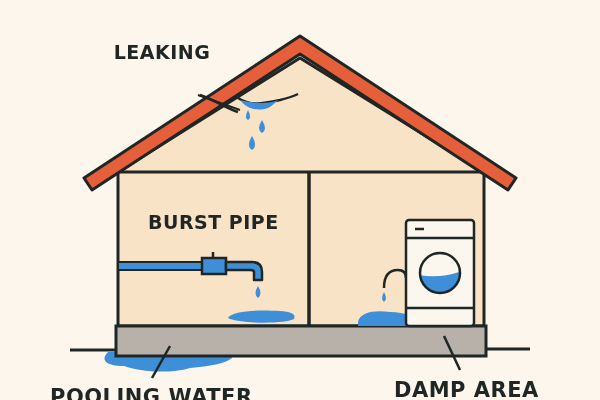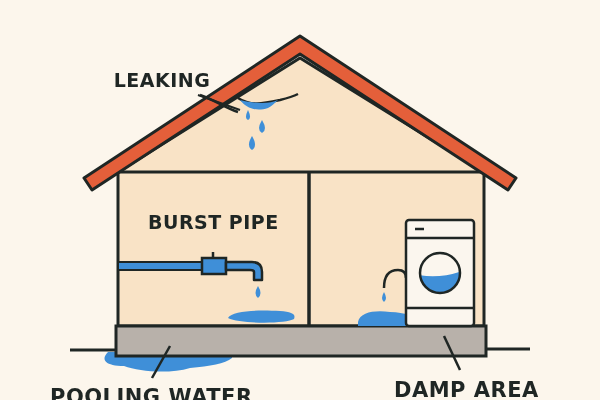--- a/index.html
+++ b/index.html
@@ -32,21 +32,21 @@
       white-space: nowrap;
     }
     .lbl-roof {
       left: 112px;
       top: 40px;
       font-size: 19px;
       line-height: 24px;
       text-align: center;
       width: 100px;
     }
-    .lbl-roof span { display: block; margin-top: 28px; }
+    .lbl-roof span { display: block; }
     .lbl-pipe {
       left: 148px;
       top: 210px;
       font-size: 19px;
       line-height: 24px;
       text-align: right;
     }
     .lbl-pool {
       left: 50px;
       top: 384px;

